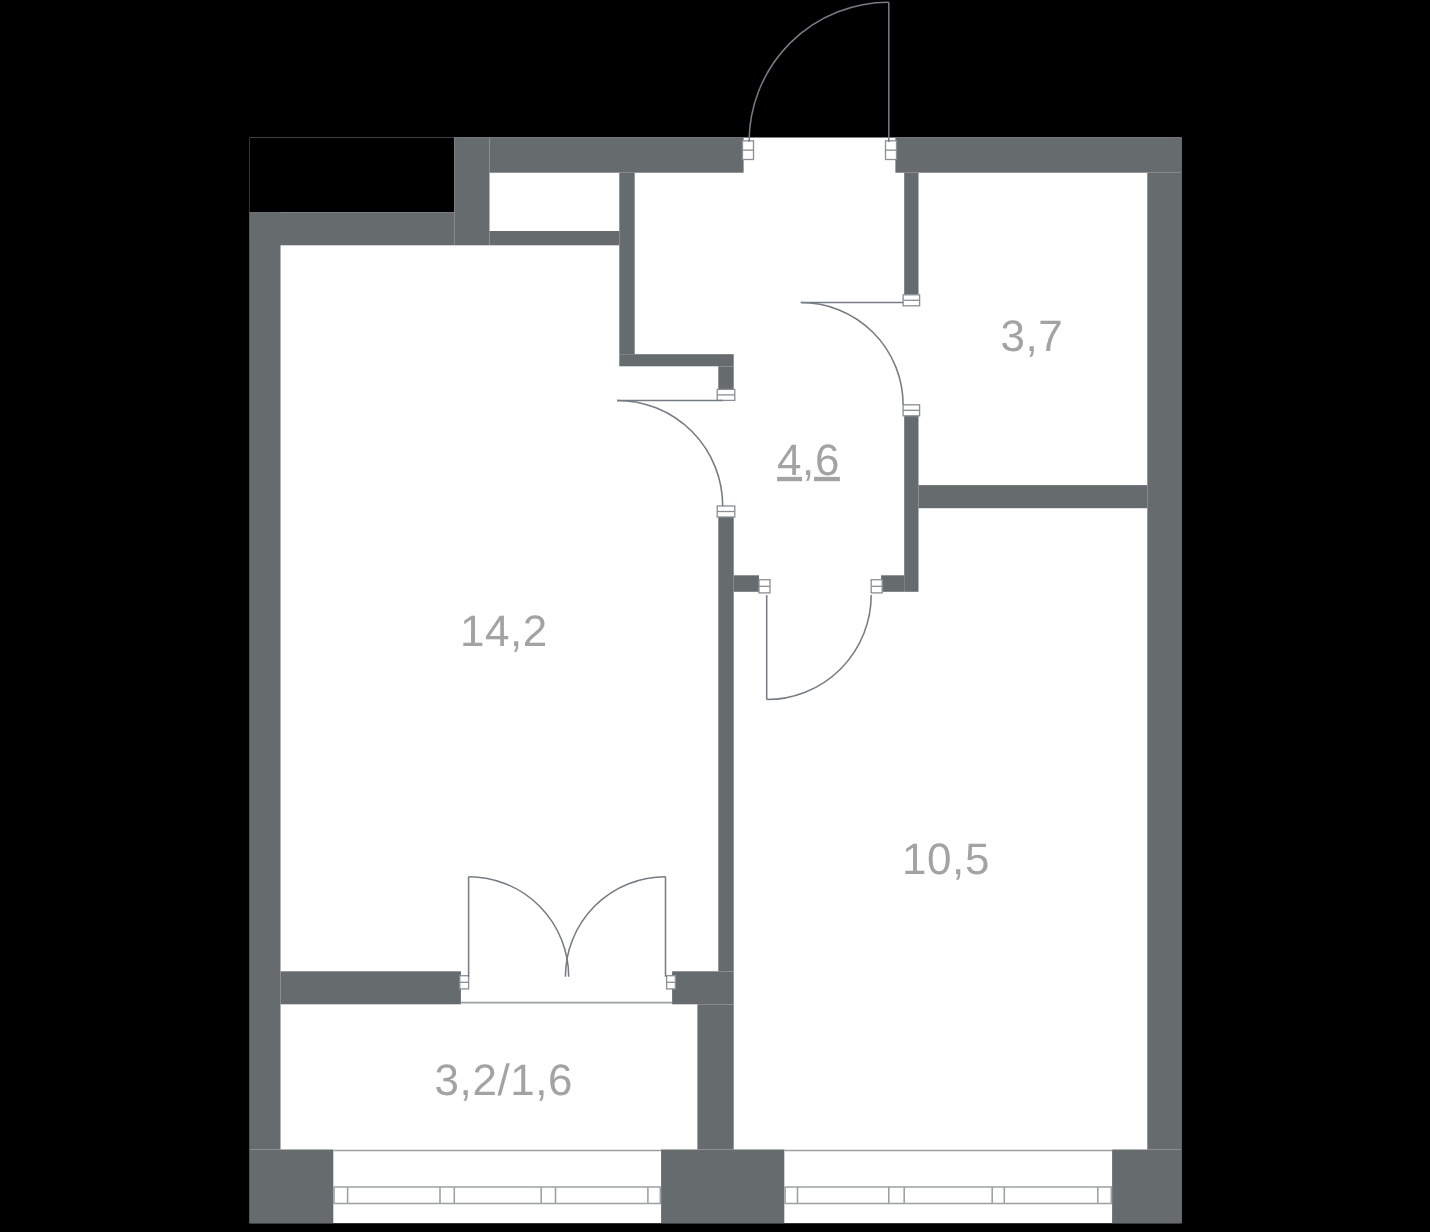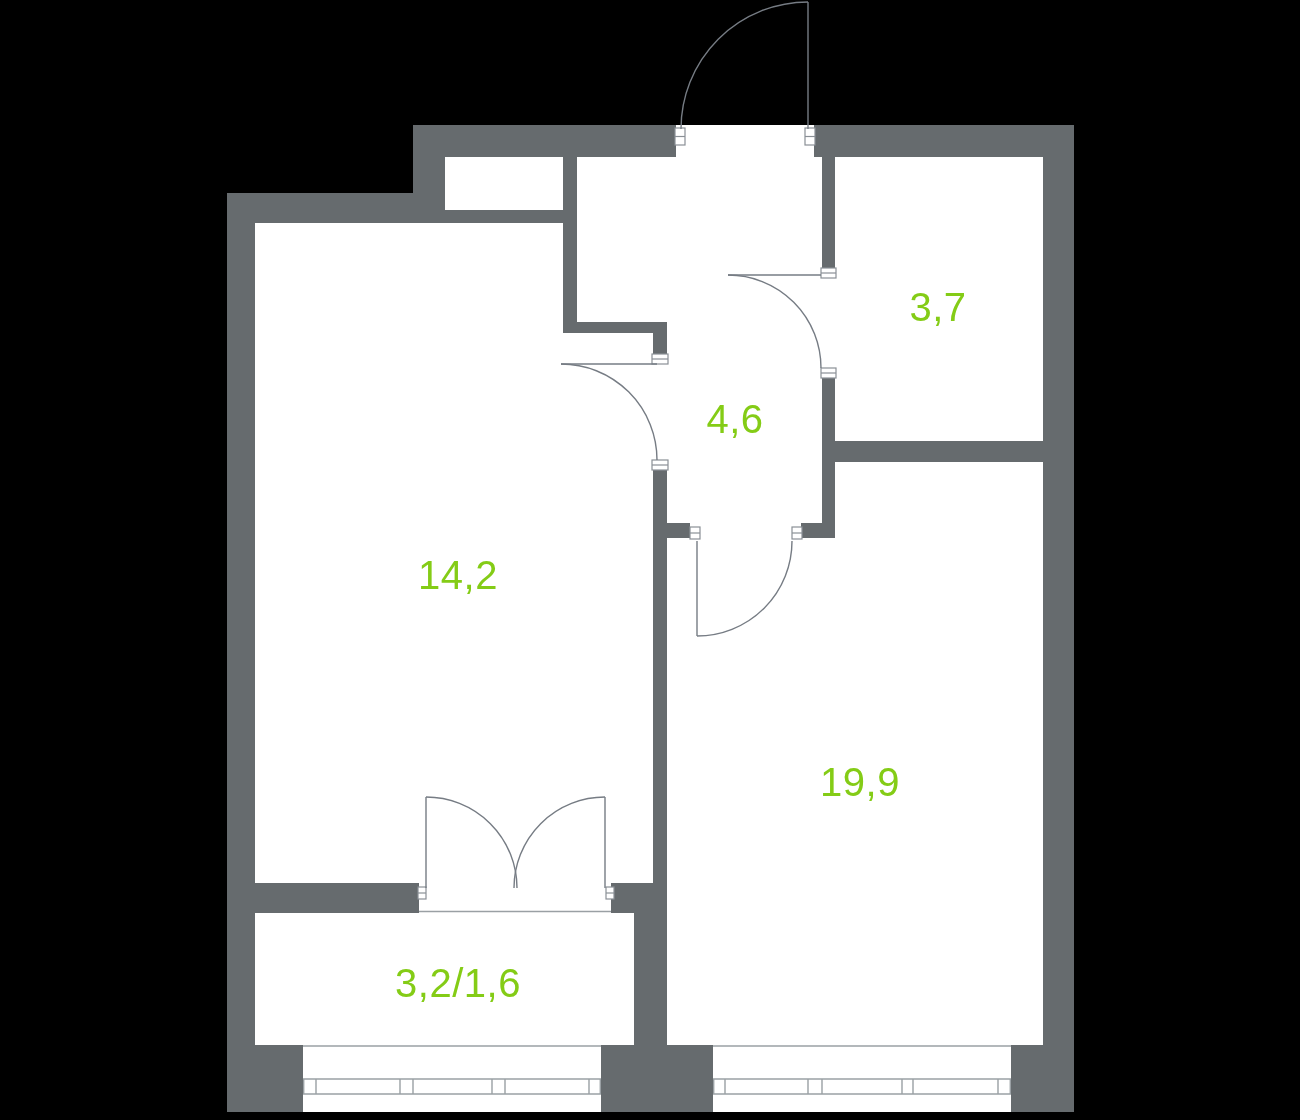--- a/index.html
+++ b/index.html
@@ -10,21 +10,21 @@
     overflow:hidden;
     font-family:"Liberation Sans", sans-serif;
   }
   .stage svg{position:absolute;left:0;top:0;width:1300px;height:1120px;display:block;}
   .room-label{
     position:absolute;
     transform:translate(-50%,-50%);
     font-family:"Liberation Sans", sans-serif;
     font-size:40px;
     font-weight:500;
-    color:#84cc16;
+    color:#a3a3a3;
     letter-spacing:.5px;
     white-space:nowrap;
     user-select:none;
   }
 </style>
 </head>
 <body>
 
 <div class="stage">
 
@@ -122,21 +122,21 @@
         <path d="M 426 797 L 426 888"></path>
         <path d="M 426 797 A 91 91 0 0 1 517 888"></path>
         <path d="M 605 797 L 605 888"></path>
         <path d="M 605 797 A 91 91 0 0 0 514 888"></path>
       </g>
     </g>
   </svg>
 
   <div class="room-label" style="left:458px;top:575px;">14,2</div>
 
-  <div class="room-label" style="left:735px;top:419px;">4,6</div>
+  <div class="room-label" style="left:735px;top:419px;text-decoration:underline;">4,6</div>
 
   <div class="room-label" style="left:938px;top:307px;">3,7</div>
 
-  <div class="room-label" style="left:860px;top:782px;">19,9</div>
+  <div class="room-label" style="left:860px;top:782px;">10,5</div>
 
   <div class="room-label" style="left:458px;top:983px;">3,2/1,6</div>
 
 </div>
 
 </body></html>

